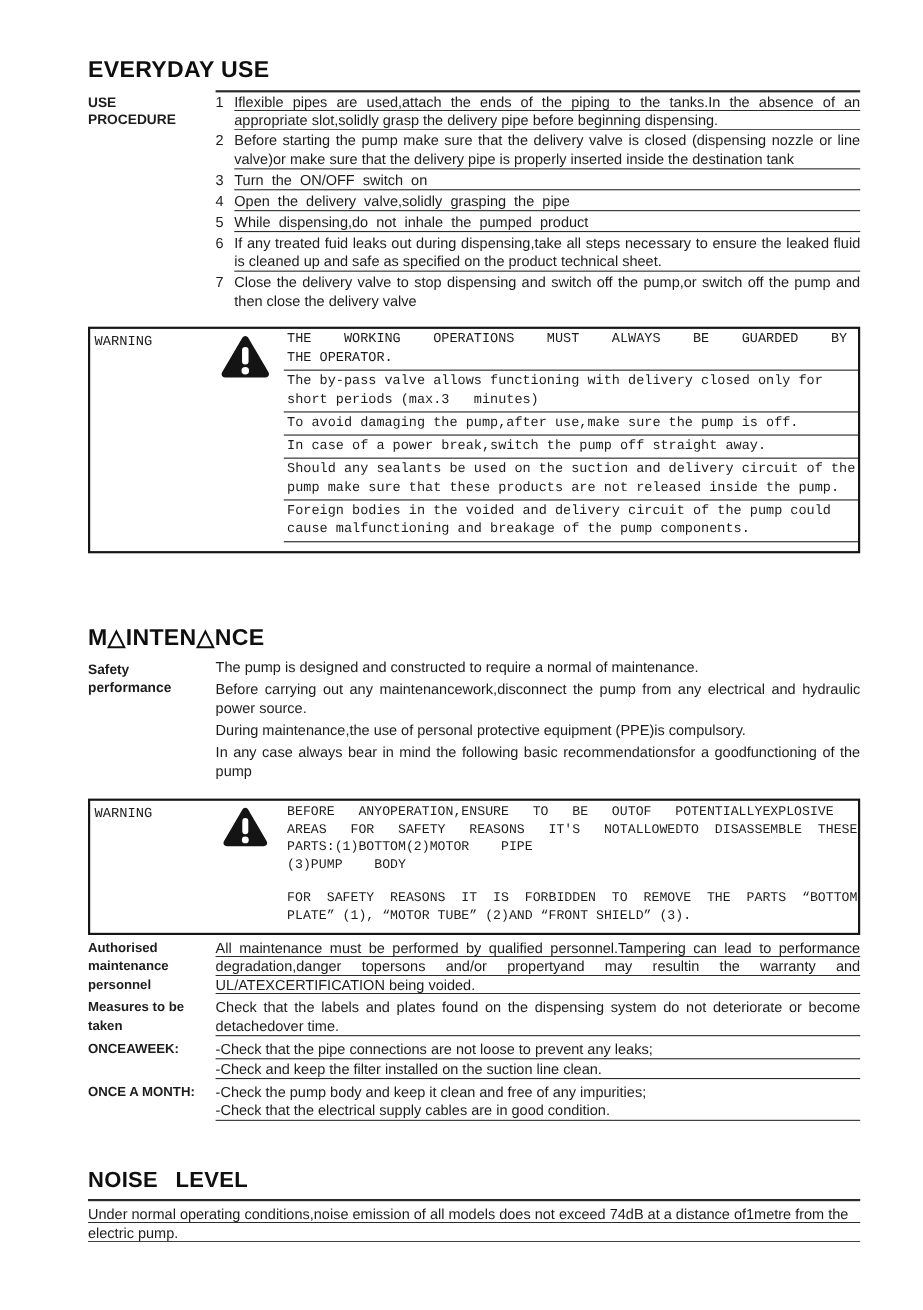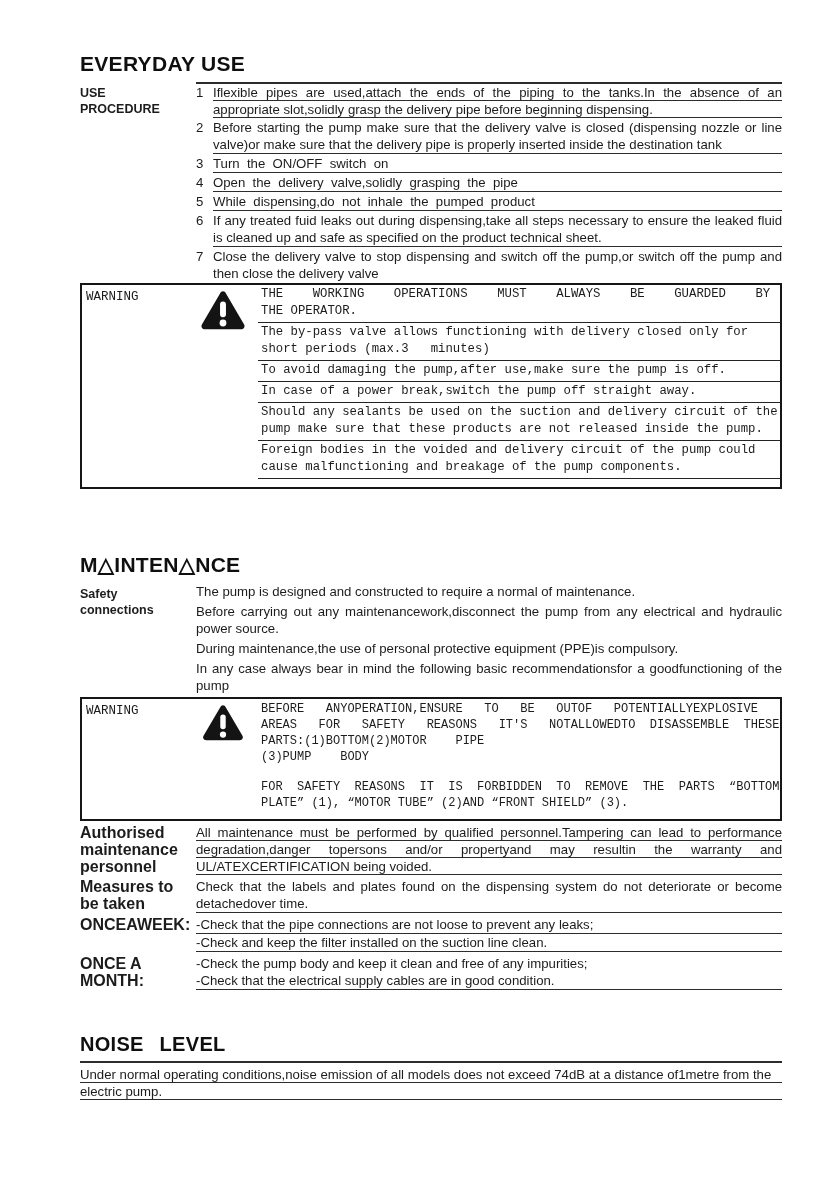--- a/index.html
+++ b/index.html
@@ -21,36 +21,36 @@
   .side-label { font-size:12.5px; font-weight:bold; line-height:16px; padding-top:3px; }
   
   .steps { border-top:2px solid #2c2c2c; }
   .step { display:grid; grid-template-columns:17px 1fr; font-size:13.2px; line-height:17px; margin-bottom:1px; }
   .txt { white-space:pre-wrap; text-align:justify; }
   .ruled {
     background-image:repeating-linear-gradient(to bottom, transparent 0px, transparent 16px, #2c2c2c 16px, #2c2c2c 17px);
   }
   .ul-last { border-bottom:1px solid #2c2c2c; }
   
-  .warnbox { border:2px solid #161616; display:grid; grid-template-columns:106px 70px 1fr; }
+  .warnbox { border:2px solid #161616; display:grid; grid-template-columns:106px 70px 1fr; margin-top:14px; }
   .warnbox.first { min-height:206px; }
   .wlabel { font-family:"Liberation Mono", monospace; font-size:12.5px; padding:5px 2px 0 4px; }
   .wicon svg { display:block; margin:5px auto 0; }
   .wrow {
     font-family:"Liberation Mono", monospace; font-size:12.3px; line-height:17px;
     padding:1px 2px 2px 3px; border-bottom:1px solid #242424; white-space:pre-wrap;
   }
   .wbody2 { padding:2px 2px 8px 3px; font-family:"Liberation Mono", monospace; font-size:12px; line-height:16px; }
   .wline { white-space:pre; }
   .wgap { height:14px; }
   
   .sec-maint { margin-top:64px; }
   .mpara { font-size:13.2px; line-height:17px; margin-bottom:3px; text-align:justify; }
   .mrow { display:grid; grid-template-columns:116px 1fr; margin-top:3px; }
-  .mlabel { font-weight:bold; font-size:16px; line-height:17px; padding-right:6px; }
+  .mlabel { font-weight:bold; font-size:12px; line-height:17px; padding-right:6px; }
   .mtext { font-size:13.2px; line-height:17px; text-align:justify; }
   .mline { font-size:13.2px; line-height:17px; }
   
   .sec-noise { margin-top:43px; }
   .noise-head { border-bottom:2px solid #2c2c2c; padding-bottom:5px; }
   .noise-head h1 { margin-bottom:0; word-spacing:10px; font-size:20px; }
   .noise-text { margin-top:3px; font-size:13.2px; line-height:17px; }
 </style>
 </head>
 <body>
@@ -114,21 +114,21 @@
         <div class="wrow">Foreign bodies in the voided and delivery circuit of the pump could cause malfunctioning and breakage of the pump components.</div>
       </div>
     </div>
   </section>
 
   <section class="sec-maint">
     <h1 class="sec-title">M△INTEN△NCE</h1>
     <div class="two-col">
       <div class="side-label">
         <div>Safety</div>
-        <div>connections</div>
+        <div>performance</div>
       </div>
       <div>
         <p class="mpara">The pump is designed and constructed to require a normal of maintenance.</p>
         <p class="mpara">Before carrying out any maintenancework,disconnect the pump from any electrical and hydraulic power source.</p>
         <p class="mpara">During maintenance,the use of personal protective equipment (PPE)is compulsory.</p>
         <p class="mpara">In any case always bear in mind the following basic recommendationsfor a goodfunctioning of the pump</p>
       </div>
     </div>
 
     <div class="warnbox">

